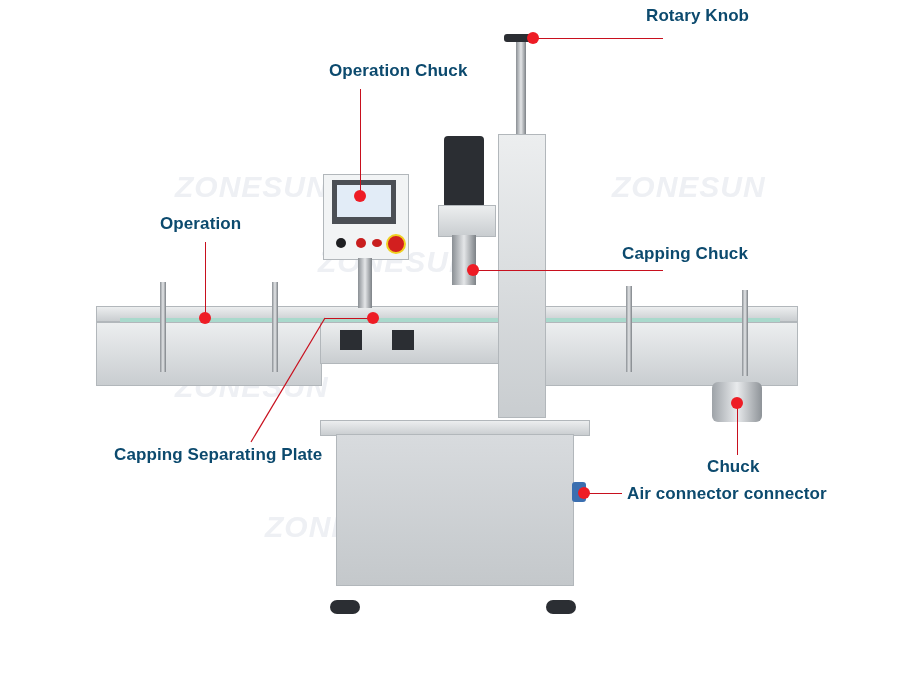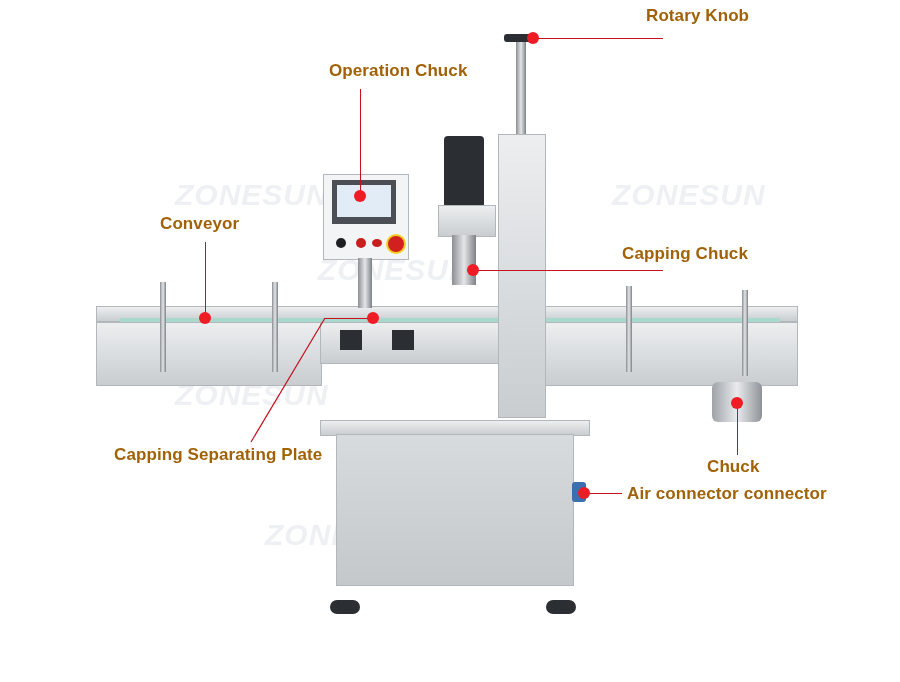--- a/index.html
+++ b/index.html
@@ -1,20 +1,20 @@
 <!DOCTYPE html>
 <html><head>
 <meta charset="utf-8">
 <style>
   html,body{margin:0;padding:0;background:#fff;}
   body{width:900px;height:682px;position:relative;overflow:hidden;font-family:"Liberation Sans",sans-serif;}
-  .label{position:absolute;color:#a16207;font-weight:bold;font-size:17px;white-space:nowrap;letter-spacing:0.1px;}
+  .label{position:absolute;color:#0c4a6e;font-weight:bold;font-size:17px;white-space:nowrap;letter-spacing:0.1px;}
   .line{position:absolute;background:#c8101e;}
   .dot{position:absolute;width:12px;height:12px;border-radius:50%;background:#ee1c25;margin:-6px 0 0 -6px;}
-  .wm{position:absolute;color:#eef0f4;font-style:italic;font-size:30px;font-weight:bold;letter-spacing:1px;margin-top:8px;}
+  .wm{position:absolute;color:#eef0f4;font-style:italic;font-size:30px;font-weight:bold;letter-spacing:1px;}
   .metal{position:absolute;background:linear-gradient(#eceeef,#c9cdd0);border:1px solid #b2b7bb;}
   .dark{position:absolute;background:#2b2e33;}
   .rod{position:absolute;background:linear-gradient(90deg,#8a8f94,#e4e6e8,#7c8186);}
 </style>
 </head>
 <body>
 
 <div class="wm" style="left:175px;top:170px;">ZONESUN</div>
 <div class="wm" style="left:612px;top:170px;">ZONESUN</div>
 <div class="wm" style="left:318px;top:245px;">ZONESUN</div>
@@ -70,21 +70,21 @@
   <div class="dot" style="left:533px;top:38px;"></div>
 </div>
 
 <div>
   <div class="label" style="left:329px;top:61px;">Operation Chuck</div>
   <div class="line" style="left:360px;top:89px;width:1px;height:107px;"></div>
   <div class="dot" style="left:360px;top:196px;"></div>
 </div>
 
 <div>
-  <div class="label" style="left:160px;top:214px;">Conveyor</div>
+  <div class="label" style="left:160px;top:214px;">Operation</div>
   <div class="line" style="left:205px;top:242px;width:1px;height:76px;"></div>
   <div class="dot" style="left:205px;top:318px;"></div>
 </div>
 
 <div>
   <div class="label" style="left:622px;top:244px;text-align:center;">Capping Chuck</div>
   <div class="line" style="left:473px;top:270px;width:190px;height:1px;"></div>
   <div class="dot" style="left:473px;top:270px;"></div>
 </div>
 

